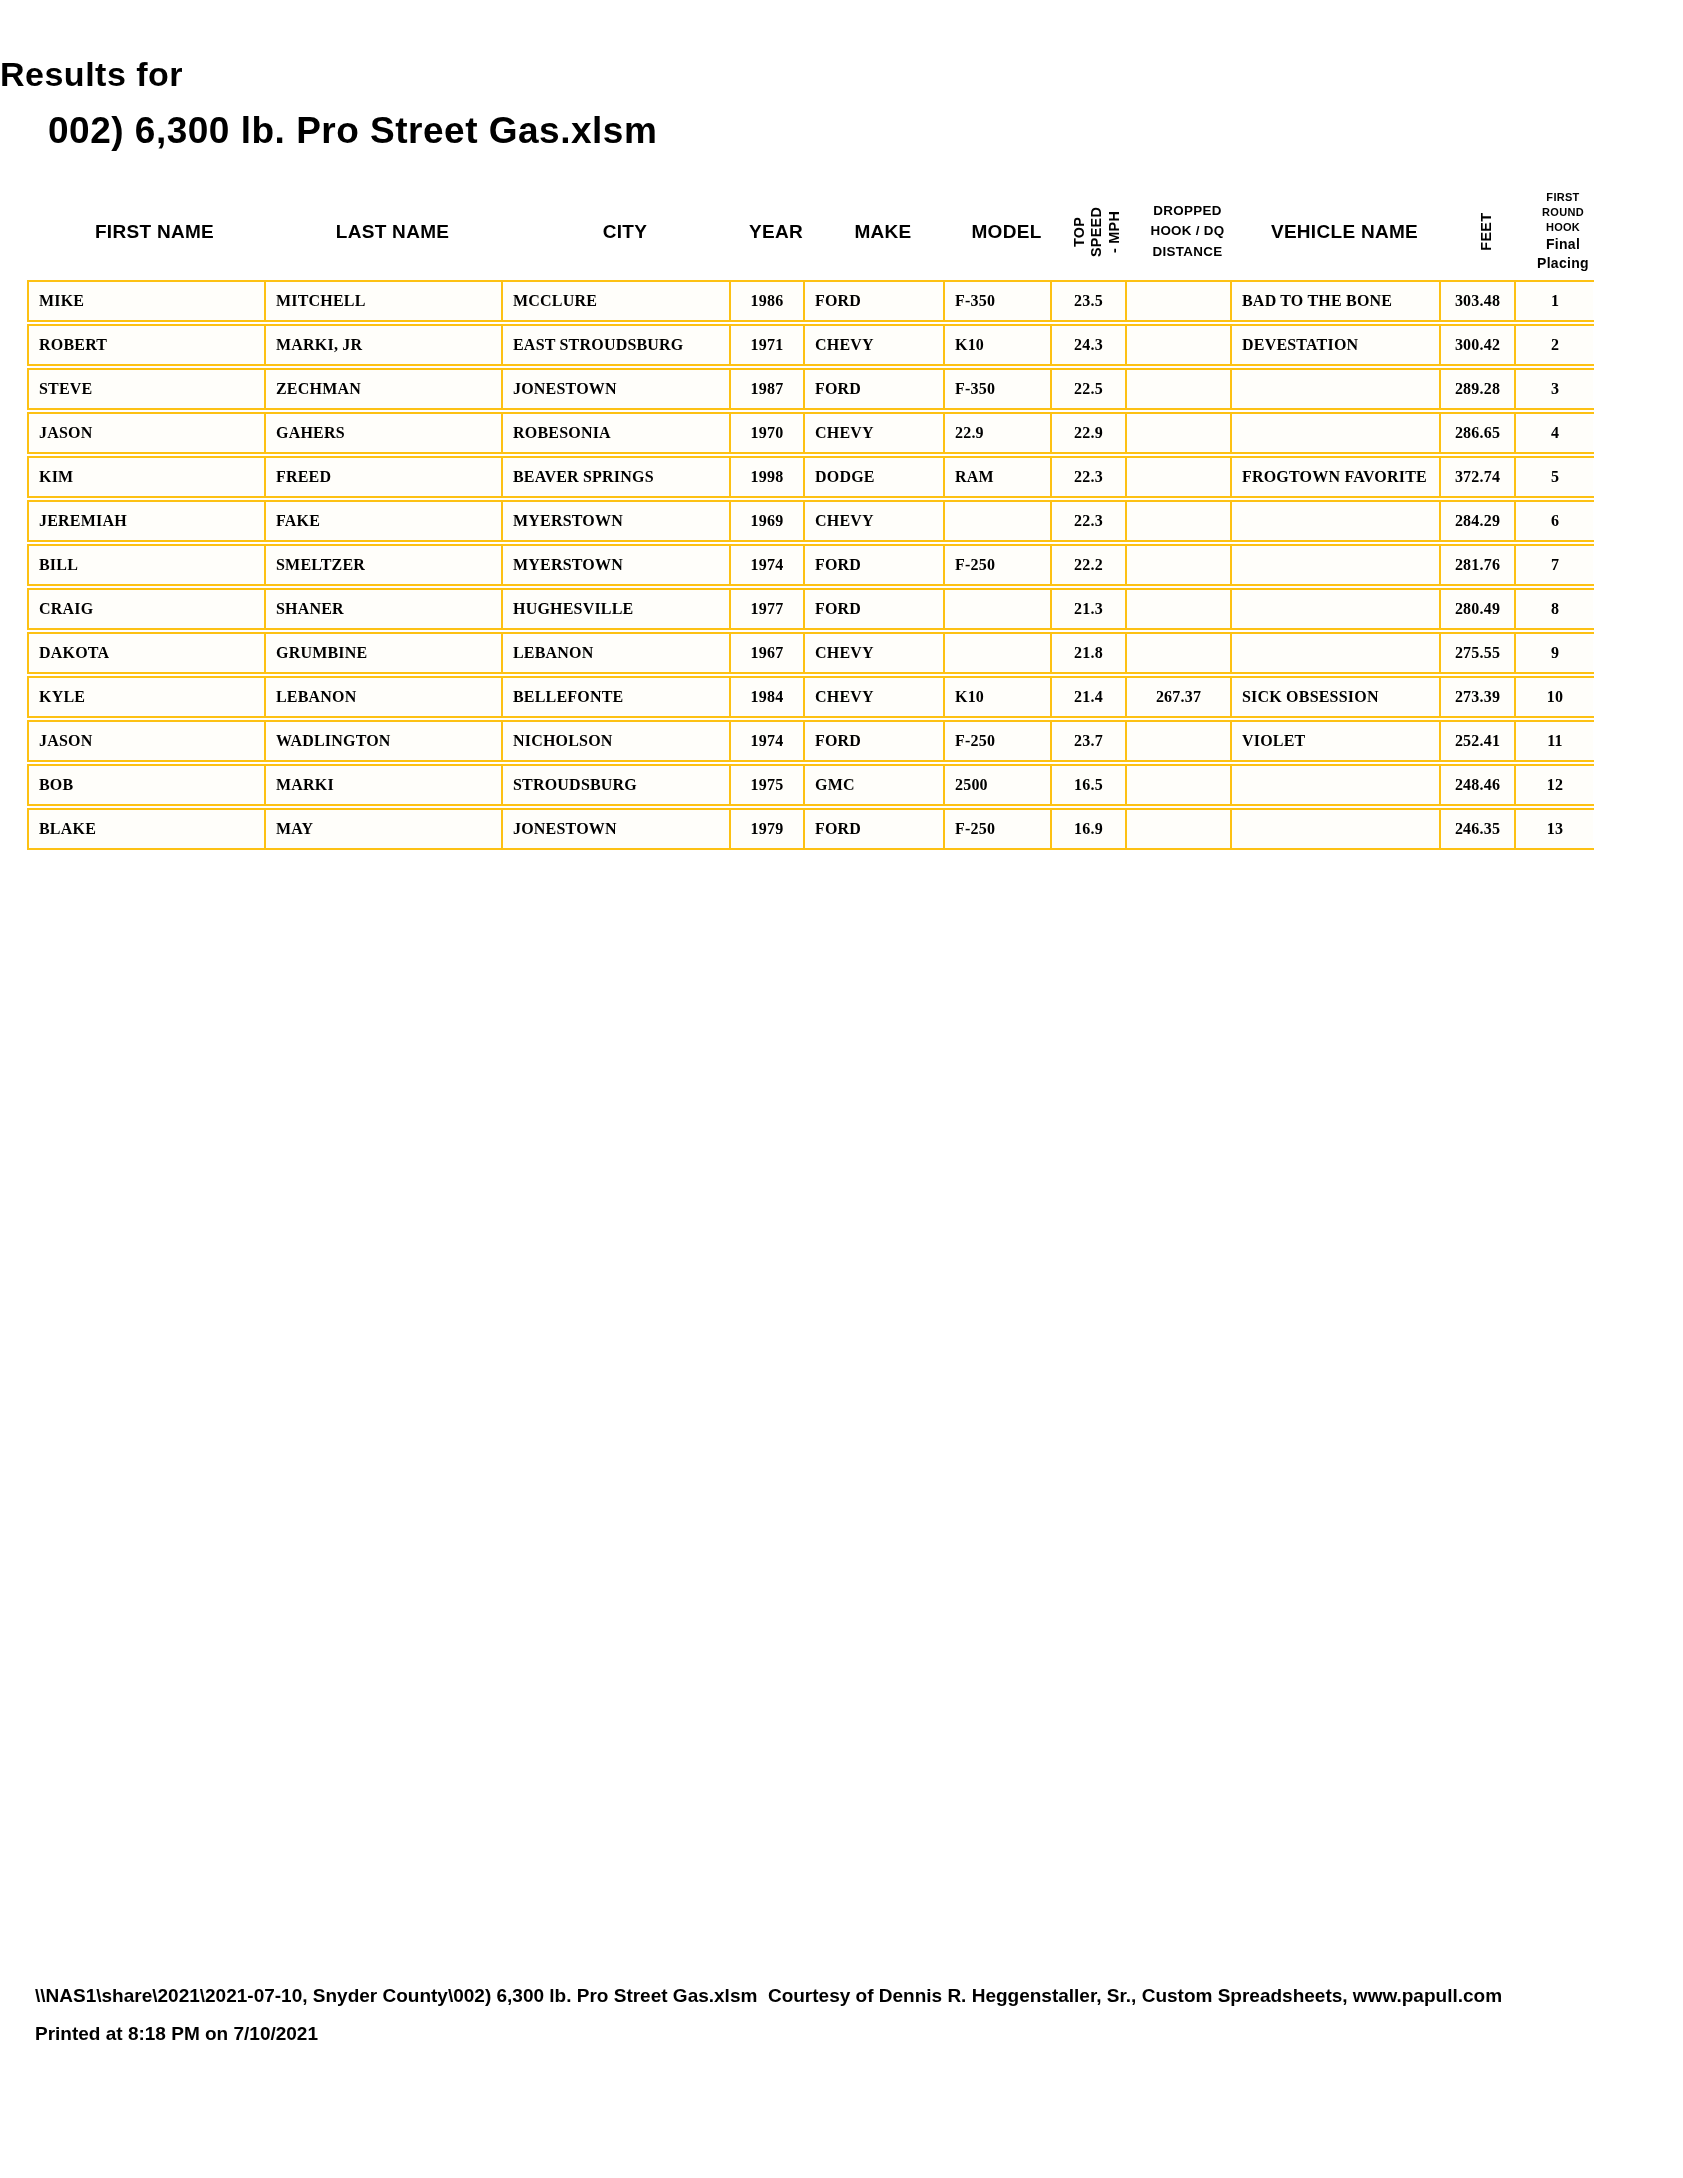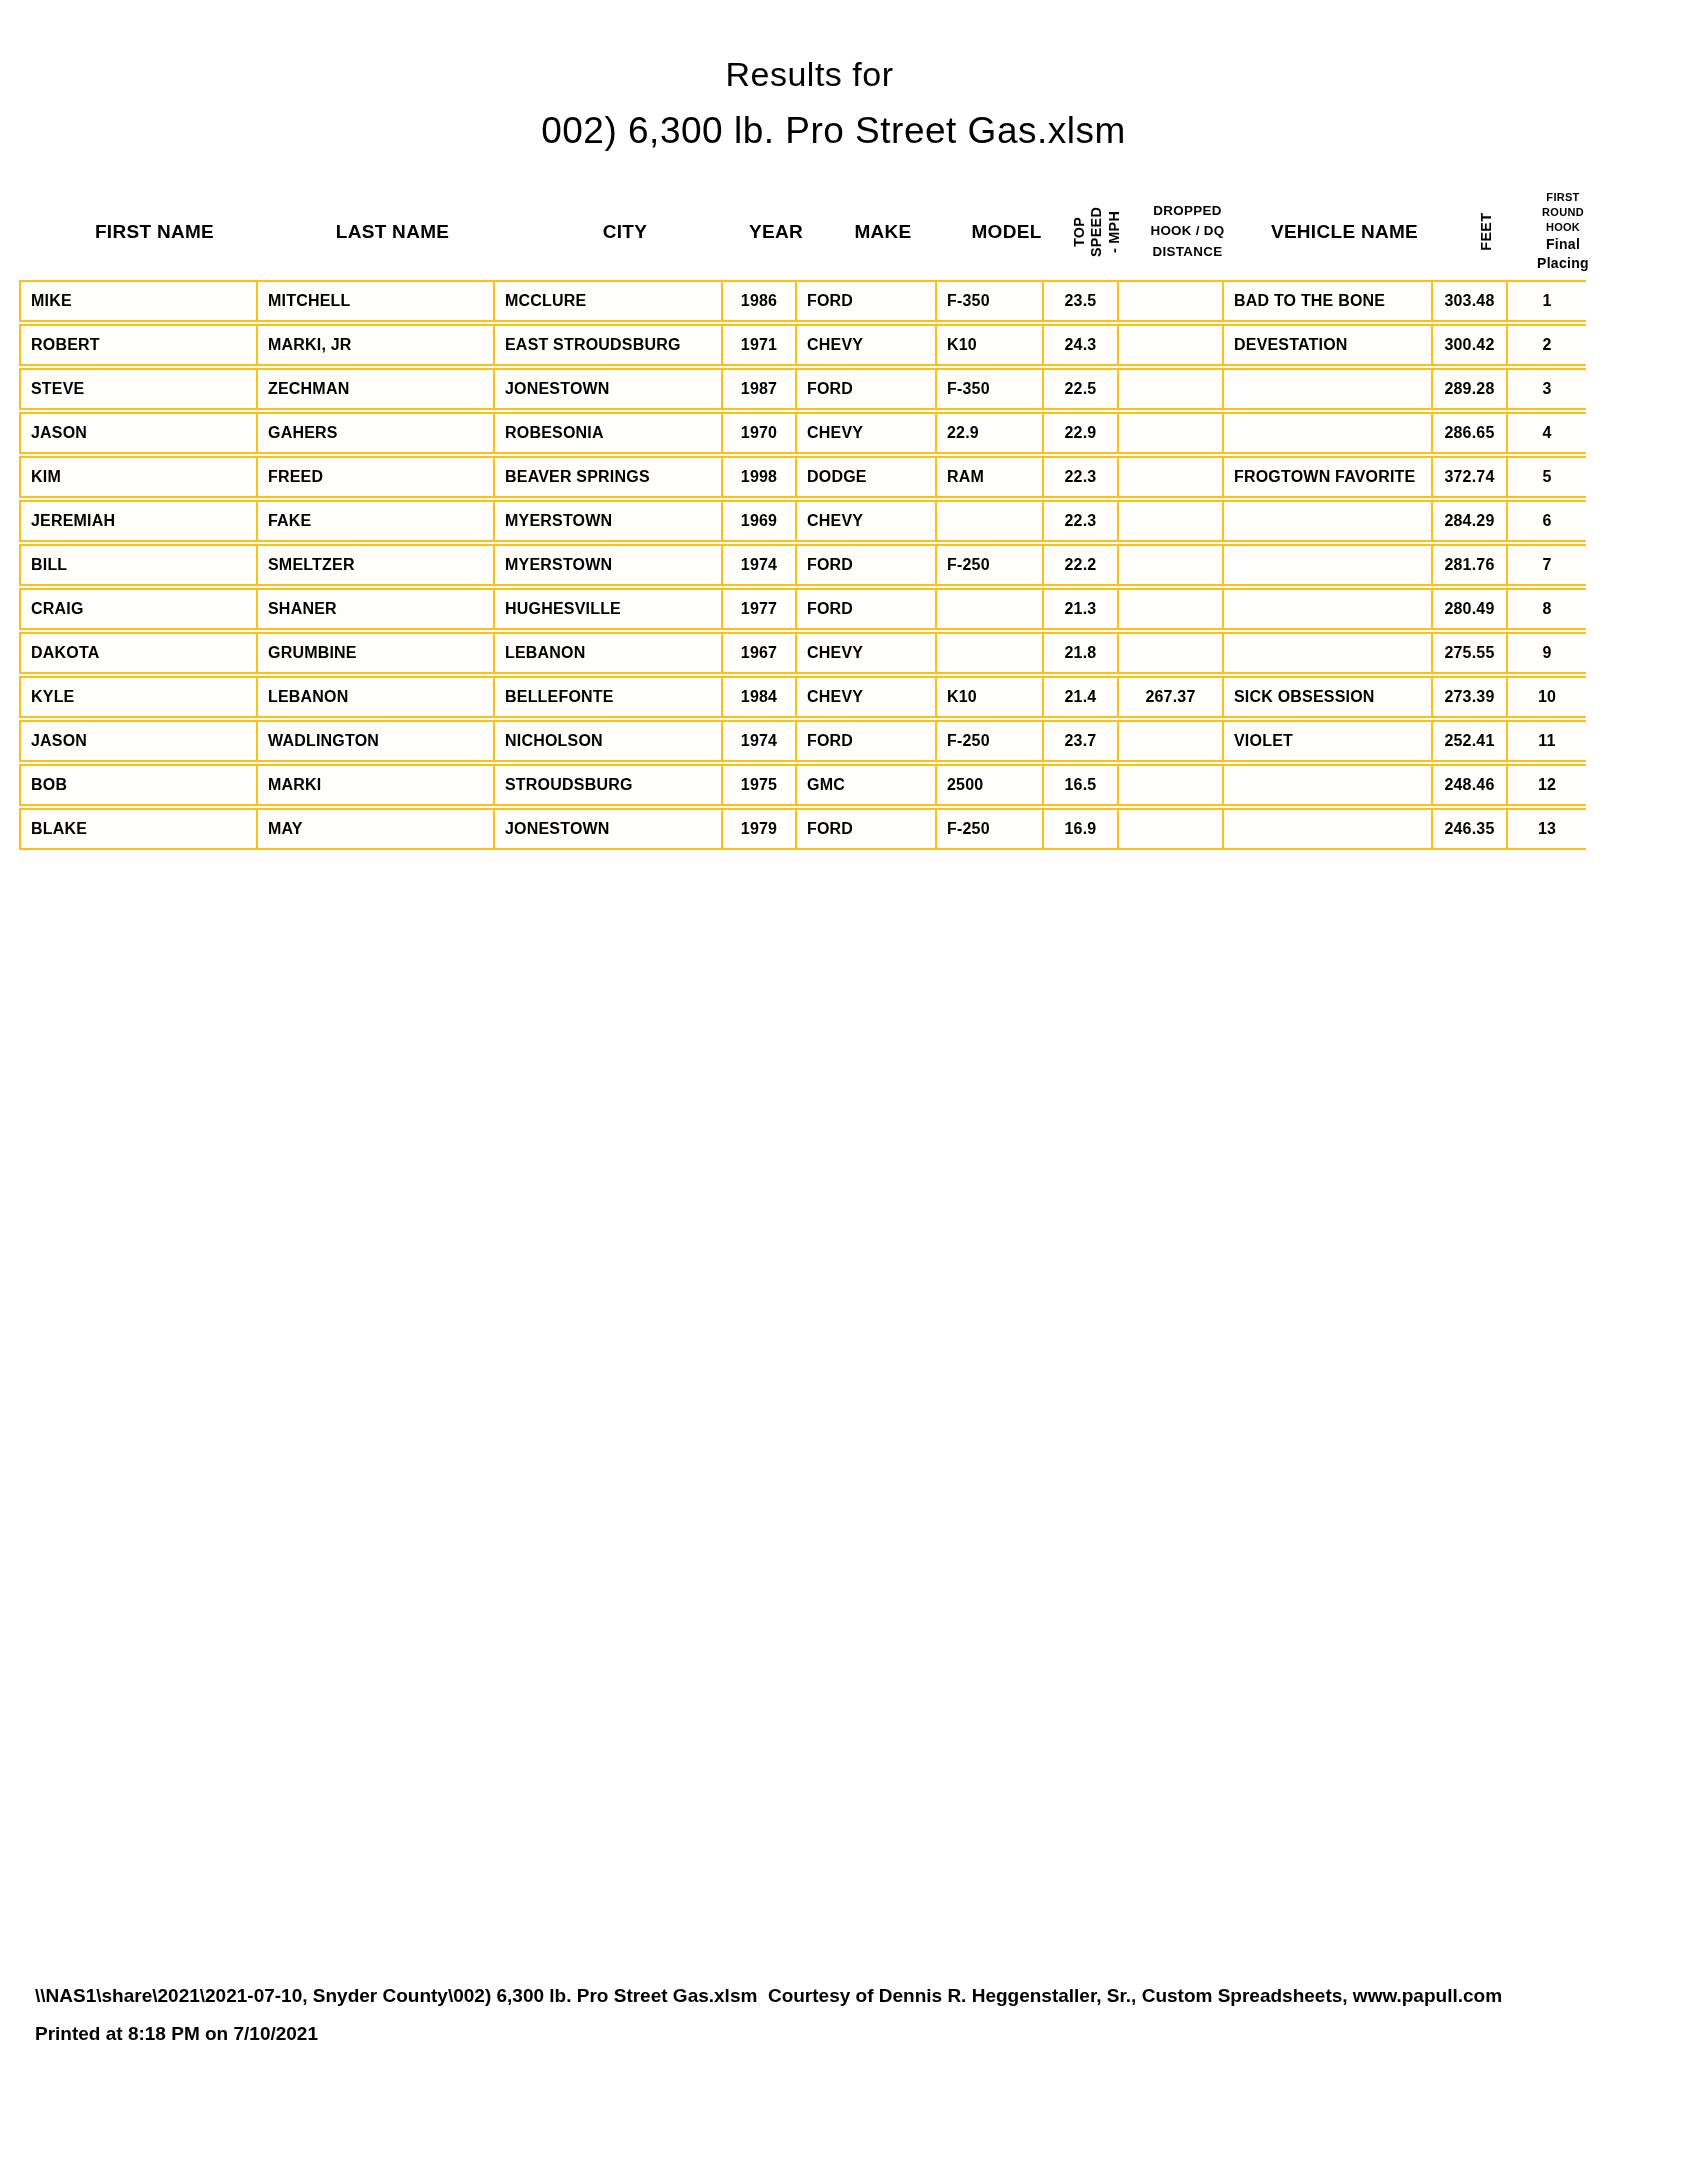--- a/index.html
+++ b/index.html
@@ -4,21 +4,21 @@
 <style>
   html,body { margin:0; padding:0; background:#ffffff; }
   body { font-family:"Liberation Sans", sans-serif; color:#000; }
   .page {
     position:relative; width:1683px; height:2178px; background:#ffffff;
     overflow:hidden;
   }
   :root { --grid:#fdc113; }
 
   
-  .title { position:absolute; top:55px; left:0; width:1619px; text-align:center; font-weight:normal; }
+  .title { position:absolute; top:55px; left:0; width:1619px; font-weight:bold; }
   .t1 { font-size:34px; letter-spacing:0.5px; }
   .t2 { font-size:37px; margin-top:16px; letter-spacing:0.5px;padding-left:48px; }
 
   
   .header {
     position:absolute; top:186px; left:35px; width:1566px; height:91px;
     display:grid; align-items:center;
     grid-template-columns:239px 237px 228px 74px 140px 107px 75px 105px 209px 75px 78px;
     font-weight:bold;
   }
@@ -27,21 +27,21 @@
   .hdr.rot { display:flex; justify-content:center; align-items:center; }
   .hdr.rot .rotwrap {
     display:inline-block; transform:rotate(-90deg);
     font-size:14.4px; line-height:1.2; white-space:pre-line; text-align:center;
   }
   .hdr.placing { font-size:11px; line-height:1.35; }
   .hdr.placing .main { white-space:pre-line; }
   .hdr.placing .sub { font-size:14px; margin-top:1px; }
 
   
-  .rows { position:absolute; top:280px; left:19px; width:1566px; }
+  .rows { position:absolute; top:280px; left:27px; width:1566px;font-family:Liberation Serif, serif; }
   .row {
     display:grid;
     grid-template-columns:239px 237px 228px 74px 140px 107px 75px 105px 209px 75px 78px;
     height:42px; margin-bottom:2px; background:#fffefa;
   }
   .cell {
     box-sizing:border-box; height:42px;
     display:flex; align-items:center;
     border-top:2px solid var(--grid);
     border-bottom:2px solid var(--grid);

